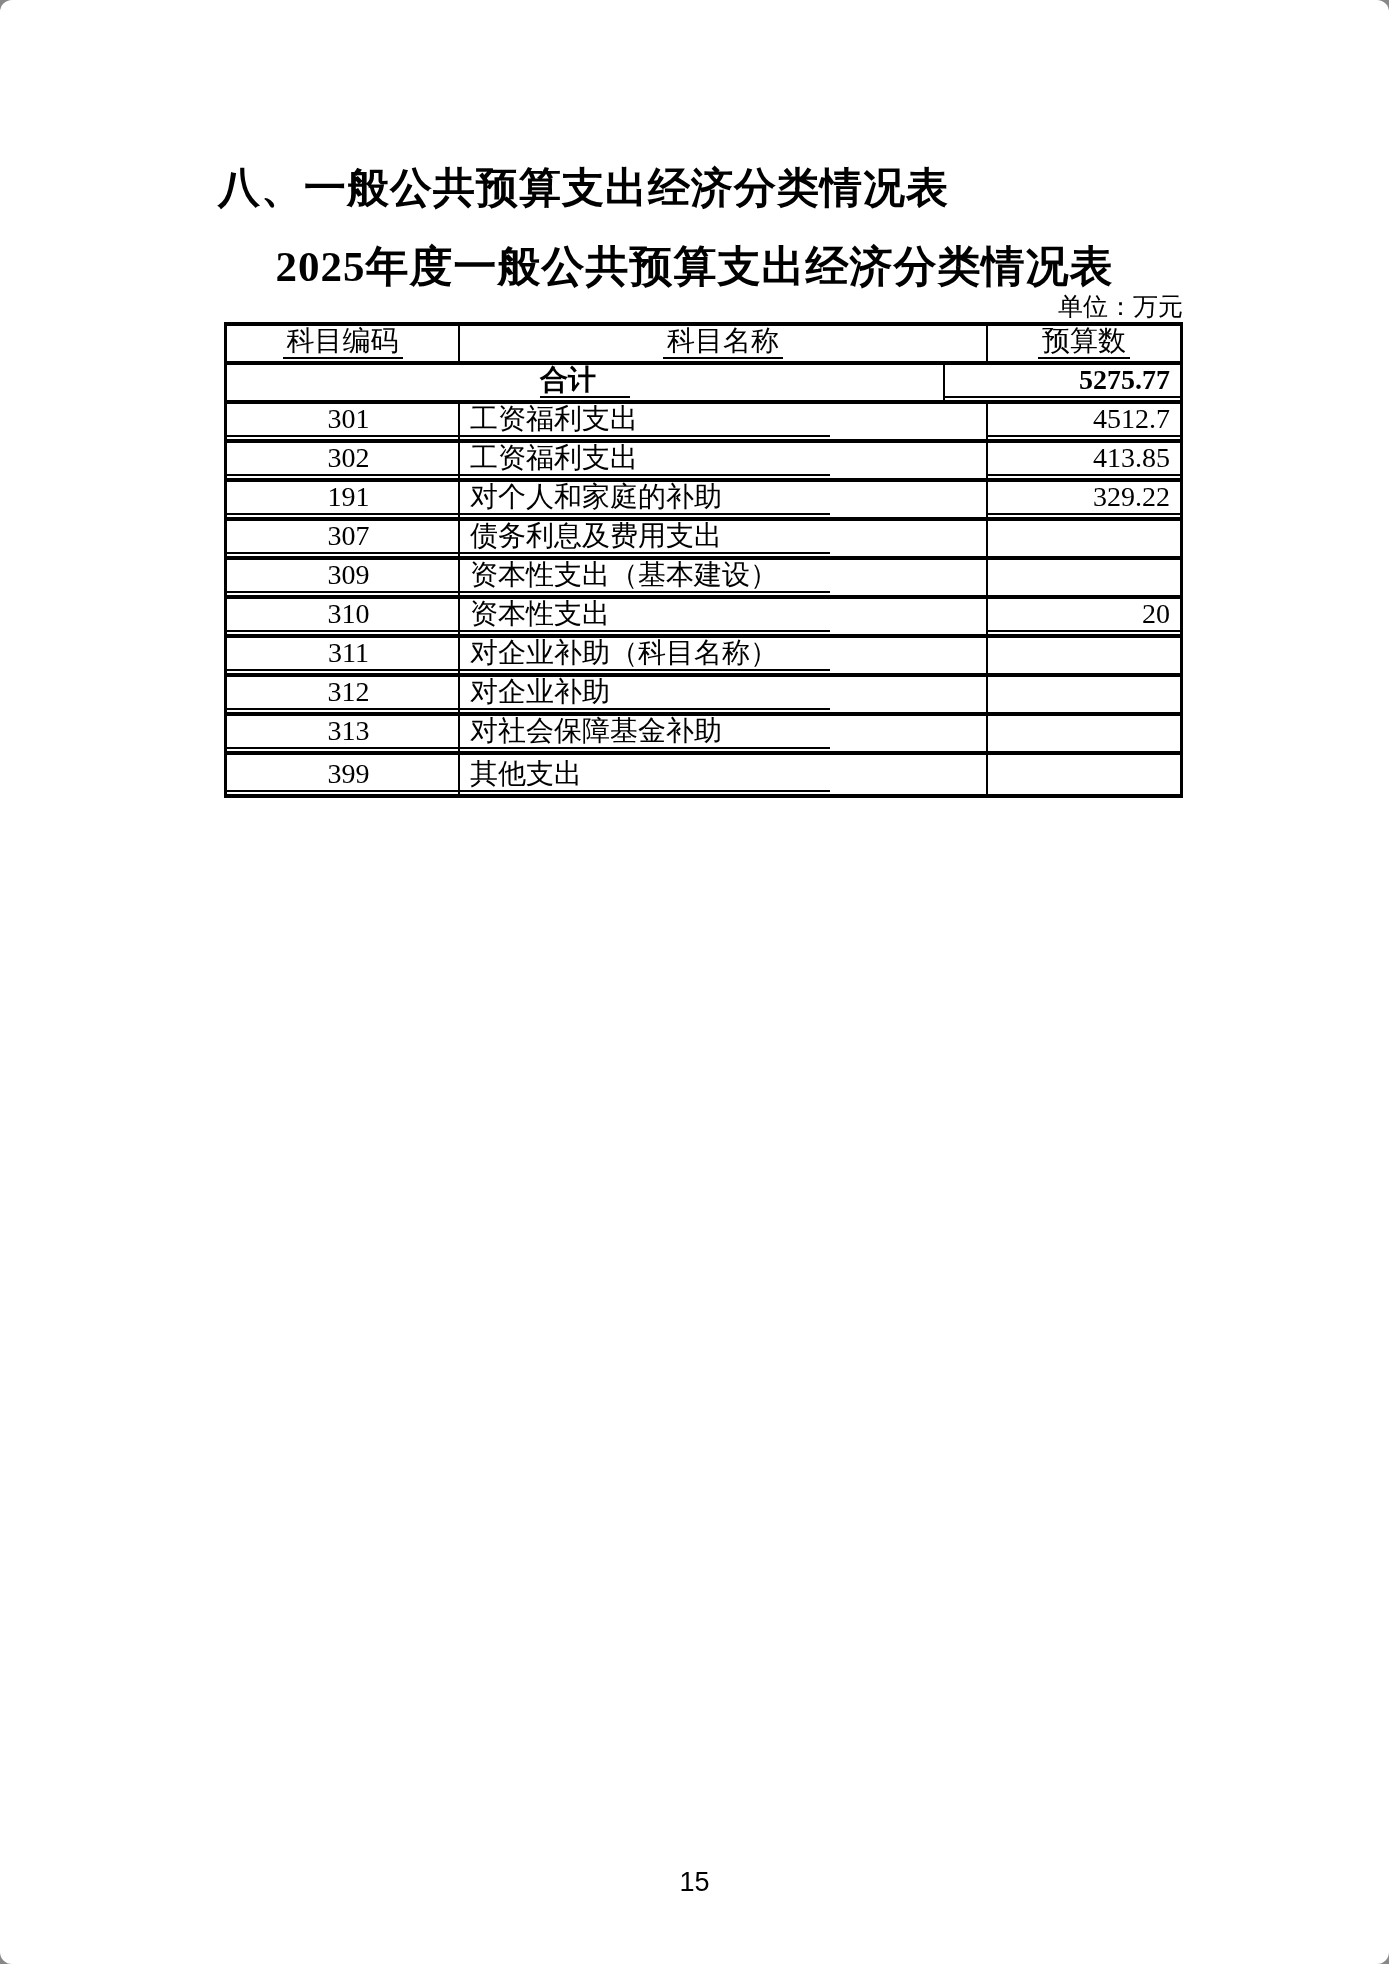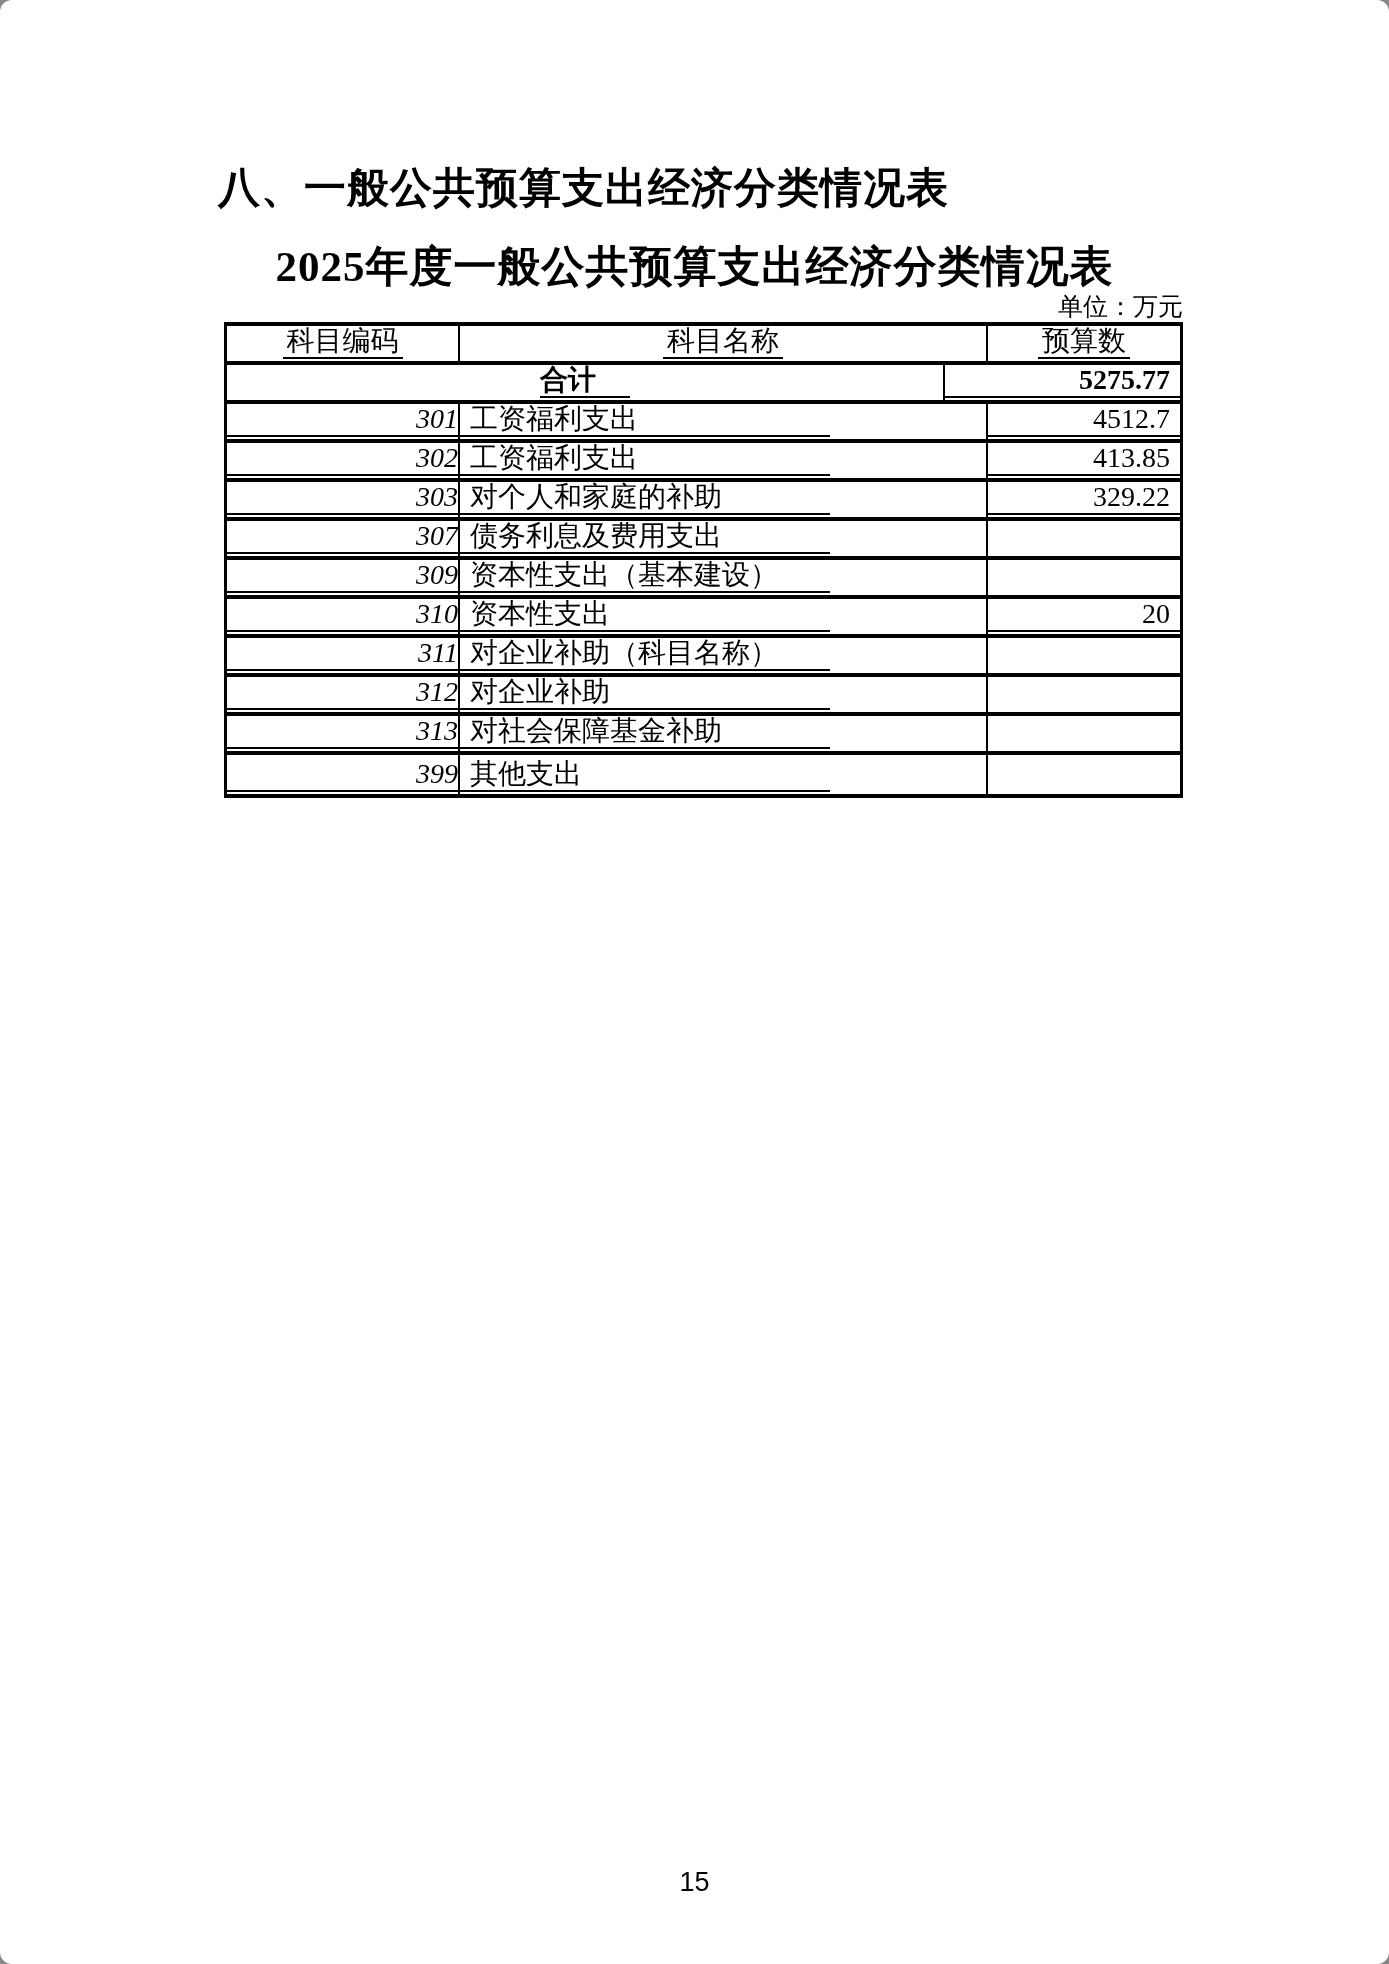--- a/index.html
+++ b/index.html
@@ -88,21 +88,21 @@
   .u {
     box-sizing: border-box;
     font-size: 28px;
     line-height: 30px;
     padding-bottom: 1px;
     border-bottom: 2px solid #000;
     margin-bottom: 2px;
     white-space: nowrap;
   }
   .u.full { width: 100%; }
-  .u.code { padding-left: 12px; text-align: right; font-style: italic; }
+  .u.code { padding-left: 12px; text-align: center; }
   .u.right { text-align: right; padding-right: 10px; }
   .u.name { min-width: 370px; padding-left: 10px; text-align: left; }
   .u.hdr { padding-left: 4px; padding-right: 4px; text-align: center; }
   .u.total-label { padding-right: 34px; text-align: center; }
 
   .bold { font-weight: bold; }
 
   .pageno {
     position: absolute;
     left: 0;
@@ -166,21 +166,21 @@
           </div>
           <div class="cell c2">
             <div class="u name">工资福利支出</div>
           </div>
           <div class="cell c3">
             <div class="u full right">413.85</div>
           </div>
         </div>
         <div class="row">
           <div class="cell c1">
-            <div class="u full code">303</div>
+            <div class="u full code">191</div>
           </div>
           <div class="cell c2">
             <div class="u name">对个人和家庭的补助</div>
           </div>
           <div class="cell c3">
             <div class="u full right">329.22</div>
           </div>
         </div>
         <div class="row">
           <div class="cell c1">

